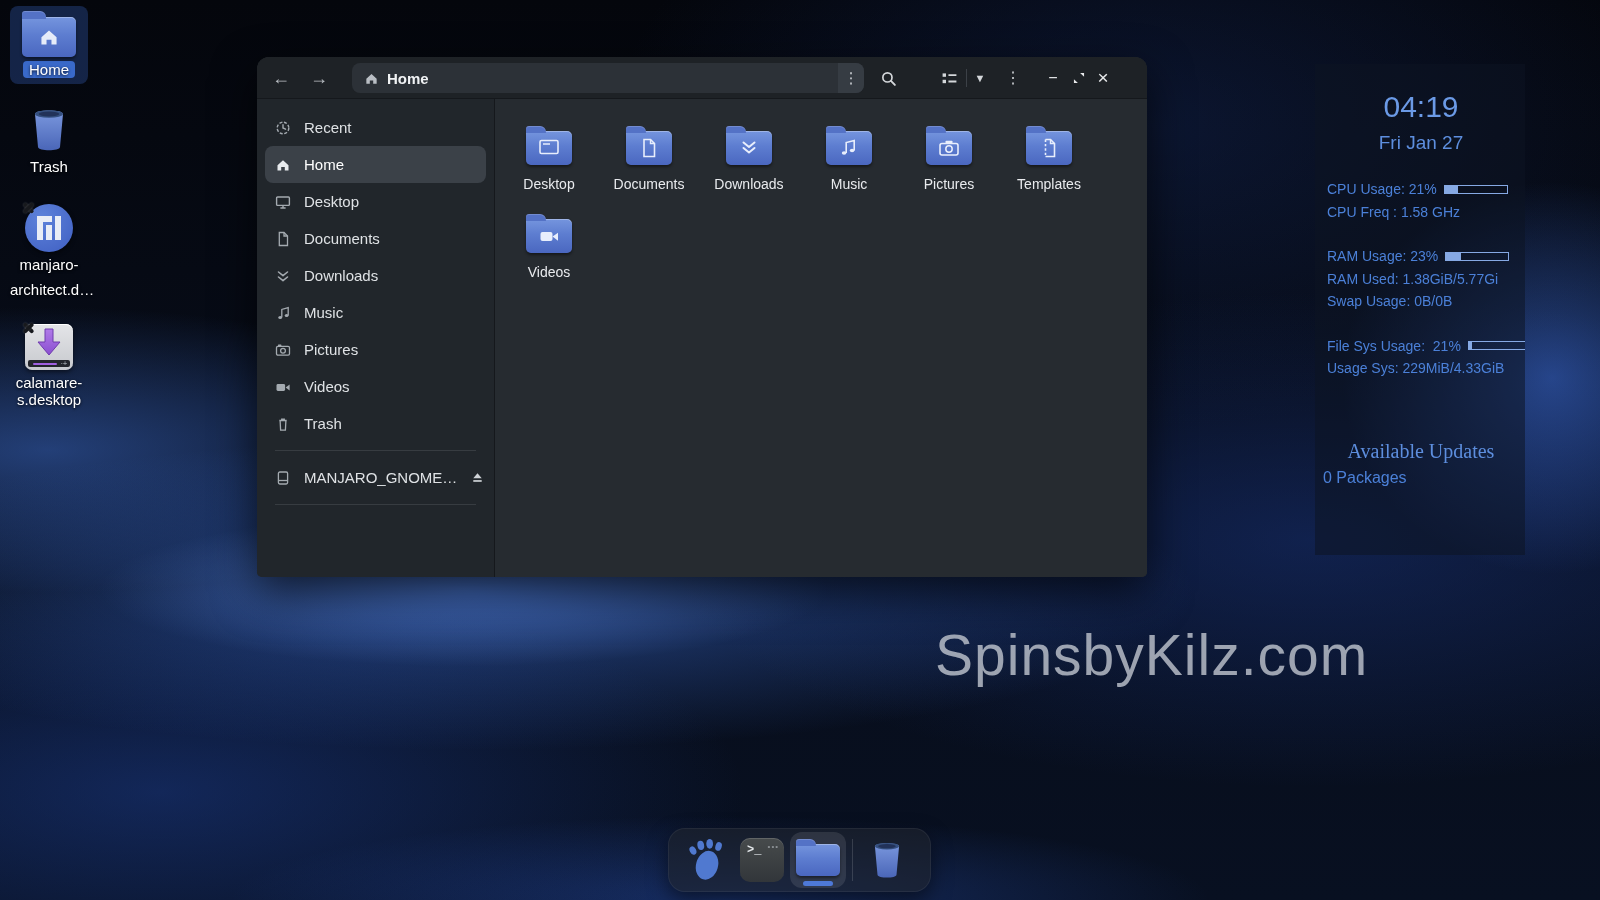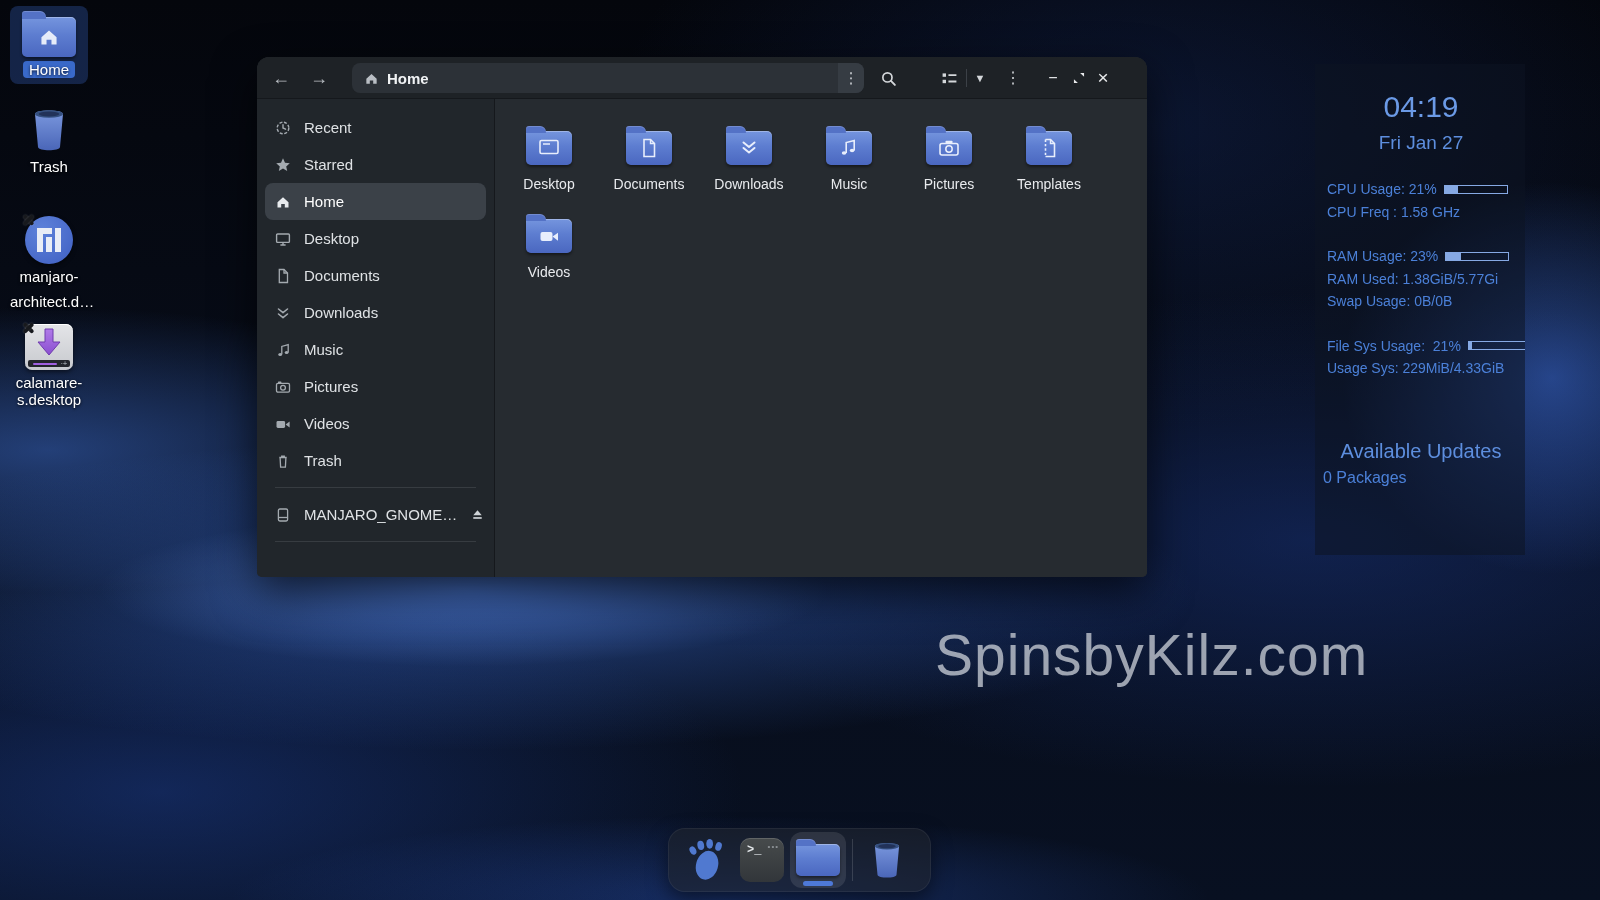--- a/index.html
+++ b/index.html
@@ -76,21 +76,21 @@
 
   
   .conky { position:absolute; left:1315px; top:64px; width:210px; height:491px;
     background:rgba(13,20,34,.55); padding:12px 10px 0 12px; overflow:hidden; color:#4b80d8; }
   .ctime { text-align:center; font-size:30px; line-height:34px; margin-top:14px; color:#6b9ae6; }
   .cdate { text-align:center; font-size:19px; line-height:26px; margin-top:6px; color:#5d8ede; }
   .csect { margin-top:22px; }
   .cline { font-size:14px; line-height:22.5px; white-space:pre; display:flex; align-items:center; }
   .cbar { display:inline-block; width:64px; height:9px; border:1px solid #86a9e4; margin-left:7px; flex:0 0 auto; }
   .cbar i { display:block; height:100%; background:#86a9e4; }
-  .cupdates { margin-top:58px; text-align:center; font-size:20px; line-height:26px; color:#5d8ede; }
+  .cupdates { margin-top:58px; text-align:center; font-size:20px; line-height:26px; color:#5d8ede;font-family:Liberation Serif, serif; }
   .cpkg { font-size:16px; line-height:24px; margin-top:2px; margin-left:-4px; }
 
   
   .dock { position:absolute; left:668px; top:828px; width:263px; height:64px;
     background:rgba(30,35,45,.62); border:1px solid rgba(255,255,255,.06); border-radius:17px;
     display:flex; align-items:center; padding:0 9px; box-shadow:0 8px 20px rgba(0,0,0,.5); }
   .ditem { position:relative; width:56px; height:56px; display:flex; align-items:center; justify-content:center; }
   .ditem.active { background:rgba(255,255,255,.10); border-radius:12px; }
   .ditem.active .indicator { position:absolute; bottom:2px; left:13px; width:30px; height:5px;
     border-radius:3px; background:#4e79d8; }
@@ -137,21 +137,21 @@
           <stop offset="1" stop-color="#4a66b8"></stop>
         </linearGradient>
       </defs>
     <path d="M8 8c0-4.6 28-4.6 28 0l-3 33c-.4 4.4-21.6 4.4-22 0z" fill="url(#tg1)"></path>
     <ellipse cx="22" cy="8" rx="14" ry="3.8" fill="#35507f"></ellipse>
     <ellipse cx="22" cy="8" rx="10.2" ry="2.4" fill="#223259"></ellipse>
   </svg>
   <div class="dlabel">Trash</div>
 </div>
 
-<div class="dicon" style="top:216px;">
+<div class="dicon" style="top:204px;">
   <div class="mnj">
     <i style="left:12px;top:12px;width:15px;height:6px;"></i>
     <i style="left:12px;top:12px;width:6px;height:24px;"></i>
     <i style="left:21px;top:21px;width:6px;height:15px;"></i>
     <i style="left:30px;top:12px;width:6px;height:24px;"></i>
     <span class="xemblem" style="left:-4px;"></span>
   </div>
   <div class="dlabel">manjaro-</div>
   <div class="dlabel" style="margin-top:8px;">architect.d…</div>
 </div>
@@ -236,26 +236,20 @@
 
   <div class="wbody">
     <div class="sidebar">
       <div class="srow">
         <svg width="16" height="16" viewBox="0 0 16 16">
           <circle cx="8" cy="8" r="5.8" fill="none" stroke="#a4aab0" stroke-width="1.4" stroke-dasharray="3 1.6"></circle>
           <path d="M8 4.8V8l2.6 1.2" fill="none" stroke="#a4aab0" stroke-width="1.4" stroke-linecap="round"></path>
         </svg>
         <span>Recent</span>
       </div>
-      <div class="srow">
-        <svg width="16" height="16" viewBox="0 0 16 16">
-          <path d="M8 1.3l2 4.4 4.8.5-3.6 3.2 1 4.7L8 11.6l-4.2 2.5 1-4.7L1.2 6.2 6 5.7z" fill="#a4aab0"></path>
-        </svg>
-        <span>Starred</span>
-      </div>
       <div class="srow sel">
         <svg width="16" height="16" viewBox="0 0 16 16">
           <path d="M2.5 8.2L8 3.2l5.5 5v5.3H9.8V10H6.2v3.5H2.5z" fill="#e8ebee"></path>
         </svg>
         <span>Home</span>
       </div>
       <div class="srow">
         <svg width="16" height="16" viewBox="0 0 16 16">
           <rect x="1.6" y="3" width="12.8" height="8.4" rx="1" fill="none" stroke="#a4aab0" stroke-width="1.4"></rect>
           <path d="M8 11.4V14M5.4 14h5.2" stroke="#a4aab0" stroke-width="1.4"></path>

